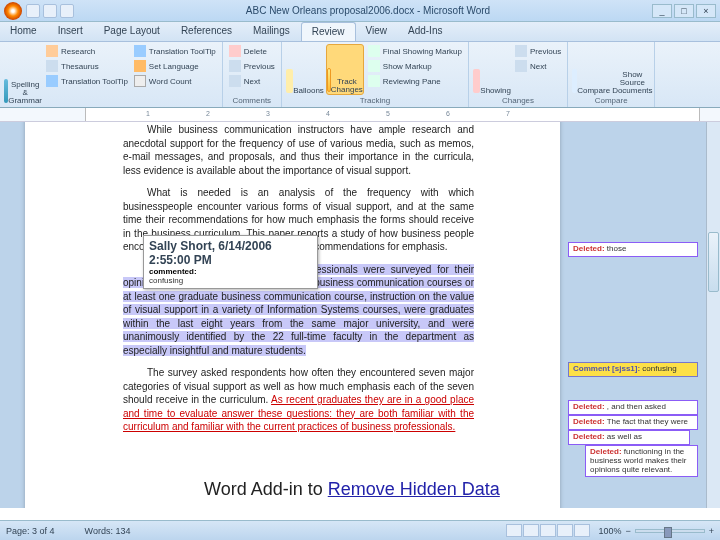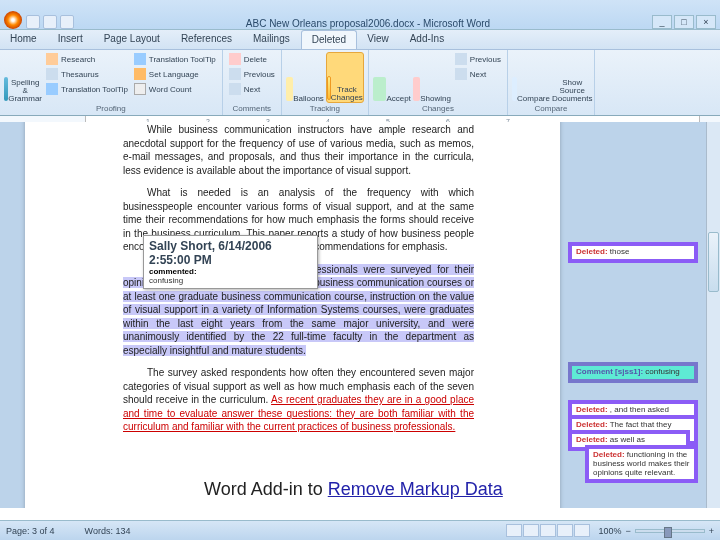--- a/index.html
+++ b/index.html
@@ -1,17 +1,17 @@
 <!DOCTYPE html>
 <html><head>
 <meta charset="utf-8">
 <style>
 *{margin:0;padding:0;box-sizing:border-box;font-family:Tahoma,Segoe UI,sans-serif}
 body{width:720px;height:540px;background:#fff;overflow:hidden;position:relative}
-.titlebar{height:30px;background:linear-gradient(#cfe3f7,#bcd8f3);display:flex;align-items:flex-end;padding:0 4px;font-size:10px;color:#345;border-bottom:1px solid #9bc}
+.titlebar{height:22px;background:linear-gradient(#cfe3f7,#bcd8f3);display:flex;align-items:center;padding:0 4px;font-size:10px;color:#345;border-bottom:1px solid #9bc}
 .titlebar .office-btn{width:18px;height:18px;border-radius:50%;background:radial-gradient(circle,#fff 10%,#f80 40%,#c40 70%);margin-right:4px}
 .qat{display:flex;gap:3px;margin-right:10px}
 .qat span{width:14px;height:14px;background:#e8f0fa;border:1px solid #a8c0dd;border-radius:2px}
 .title-text{flex:1;text-align:center;color:#2a4a6a;font-size:10px}
 .winbtns{display:flex;gap:2px}
 .winbtns span{width:20px;height:14px;background:#d5e7f8;border:1px solid #9bc;font-size:9px;text-align:center;line-height:12px;color:#345}
 .tabs{height:20px;background:linear-gradient(#e4eef9,#d2e3f4);display:flex;font-size:10px;border-bottom:1px solid #a8c0dd}
 .tab{padding:3px 10px;color:#345;border-right:1px solid transparent}
 .tab.active{background:#f0f6fc;border:1px solid #a8c0dd;border-bottom:none;border-radius:3px 3px 0 0}
 .ribbon{height:66px;background:linear-gradient(#eaf2fa,#d8e7f6);display:flex;border-bottom:1px solid #8ab}
@@ -47,22 +47,22 @@
 .page{position:absolute;left:25px;top:-3px;width:535px;height:395px;background:#fff;box-shadow:0 0 4px rgba(0,0,0,.25)}
 .doc{padding:4px 86px 4px 98px;font-family:'Times New Roman',serif;font-size:10px;color:#222;line-height:1.35}
 .p{margin-bottom:9px;text-align:justify}
 .p .indent{display:inline-block;width:24px}
 .track-ins{color:#c00;text-decoration:underline}
 .highlight{background:#c8c8f8}
 .comment-bubble{position:absolute;left:118px;top:116px;background:#fff;border:1px solid #999;box-shadow:1px 1px 3px rgba(0,0,0,.3);padding:3px 5px;font-size:8px;max-width:175px;z-index:5}
 .comment-bubble .chead{font-weight:bold;color:#345;font-size:12px}
 .comment-bubble .cbody{color:#333}
 .callouts{position:absolute;left:568px;top:-3px;width:130px;font-size:8px}
-.callout{background:#fff;border:4px solid #8b5cf6;padding:2px 4px;margin-bottom:2px;color:#333;line-height:1.1}
-.callout.comment{border-color:#77c;background:#5eead4}
+.callout{background:#fff;border:1px solid #8b5cf6;padding:2px 4px;margin-bottom:2px;color:#333;line-height:1.1}
+.callout.comment{border-color:#77c;background:#fde047}
 .callout .clabel{font-weight:bold;color:#c33}
 .callout.comment .clabel{color:#55a}
 .caption{position:absolute;left:200px;bottom:38px;font-family:Arial,sans-serif;font-size:18px;color:#222;z-index:20;background:rgba(255,255,255,.5);padding:2px 4px}
 .caption a{color:#22a;text-decoration:underline}
 .statusbar{position:absolute;bottom:0;left:0;right:0;height:20px;background:linear-gradient(#d6e6f6,#bcd5ee);display:flex;align-items:center;font-size:9px;color:#345;padding:0 6px;border-top:1px solid #9bc}
 .statusbar .spacer{flex:1}
 .sb-item{margin-right:30px}
 .sb-views{display:flex;gap:1px;margin-right:8px}
 .sb-views span{width:16px;height:13px;background:#e8f0fa;border:1px solid #a8c0dd}
 .zoom{display:flex;align-items:center;gap:4px}
@@ -88,21 +88,21 @@
     <span>×</span>
   </div>
 </div>
 
 <div class="tabs" id="tabs">
     <div class="tab">Home</div>
     <div class="tab">Insert</div>
     <div class="tab">Page Layout</div>
     <div class="tab">References</div>
     <div class="tab">Mailings</div>
-    <div class="tab active">Deleted</div>
+    <div class="tab active">Review</div>
     <div class="tab">View</div>
     <div class="tab">Add-Ins</div>
   </div>
 
 <div class="ribbon">
   <div class="rgroup">
     <div class="gbody">
       <div class="rbtn-lg">
           <div class="ico ico-spell"></div>
           <span>Spelling &amp;
@@ -130,21 +130,20 @@
         <div class="rbtn-sm">
             <div class="ico ico-lang"></div>
             <span>Set Language</span>
           </div>
         <div class="rbtn-sm">
             <div class="ico ico-wc"></div>
             <span>Word Count</span>
           </div>
       </div>
     </div>
-    <div class="glabel">Proofing</div>
   </div>
   <div class="rgroup">
     <div class="gbody">
       <div class="vstack">
         <div class="rbtn-sm">
             <div class="ico ico-del"></div>
             <span>Delete</span>
           </div>
         <div class="rbtn-sm">
             <div class="ico ico-prev"></div>
@@ -162,29 +161,39 @@
     <div class="gbody">
       <div class="rbtn-lg">
           <div class="ico ico-balloon"></div>
           <span>Balloons</span>
         </div>
       <div class="rbtn-lg" style="background:#ffd97a;border:1px solid #e6a73c;border-radius:3px">
           <div class="ico ico-track"></div>
           <span>Track
 Changes</span>
         </div>
+      <div class="vstack">
+        <div class="rbtn-sm">
+            <div class="ico ico-show"></div>
+            <span>Final Showing Markup</span>
+          </div>
+        <div class="rbtn-sm">
+            <div class="ico ico-show"></div>
+            <span>Show Markup</span>
+          </div>
+        <div class="rbtn-sm">
+            <div class="ico ico-show"></div>
+            <span>Reviewing Pane</span>
+          </div>
+      </div>
     </div>
     <div class="glabel">Tracking</div>
   </div>
   <div class="rgroup">
     <div class="gbody">
-      <div class="rbtn-lg">
-          <div class="ico ico-accept"></div>
-          <span>Accept</span>
-        </div>
       <div class="rbtn-lg">
           <div class="ico ico-reject"></div>
           <span>Showing</span>
         </div>
       <div class="vstack">
         <div class="rbtn-sm">
             <div class="ico ico-prev"></div>
             <span>Previous</span>
           </div>
         <div class="rbtn-sm">
@@ -246,21 +255,21 @@
       <div class="callout" style="position: absolute; top: 311px; left: 0px; right: 8px;"><span class="clabel">Deleted:</span> as well as</div>
       <div class="callout" style="position: absolute; top: 326px; left: 17px; right: 0px;"><span class="clabel">Deleted:</span> functioning in the business world makes their opinions quite relevant.</div>
     </div>
 </div>
 
 <div class="vscroll">
     <div class="thumb"></div>
   </div>
 
 <div class="caption">
-  <span>Word Add-in to </span><a href="#">Remove Markup Data</a>
+  <span>Word Add-in to </span><a href="#">Remove Hidden Data</a>
 </div>
 
 <div class="statusbar">
   <div class="sb-item">Page: 3 of 4</div>
   <div class="sb-item">Words: 134</div>
   <div class="spacer"></div>
   <div class="sb-views">
     <span></span>
     <span></span>
     <span></span>

